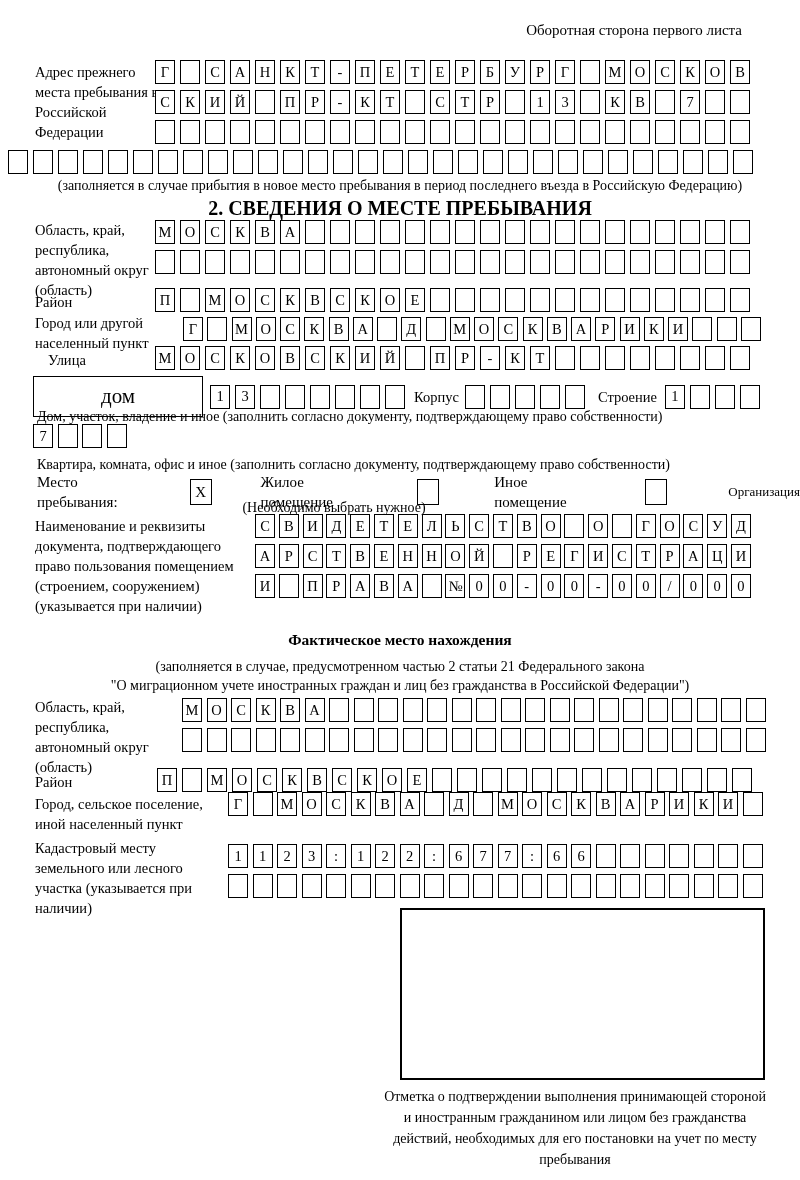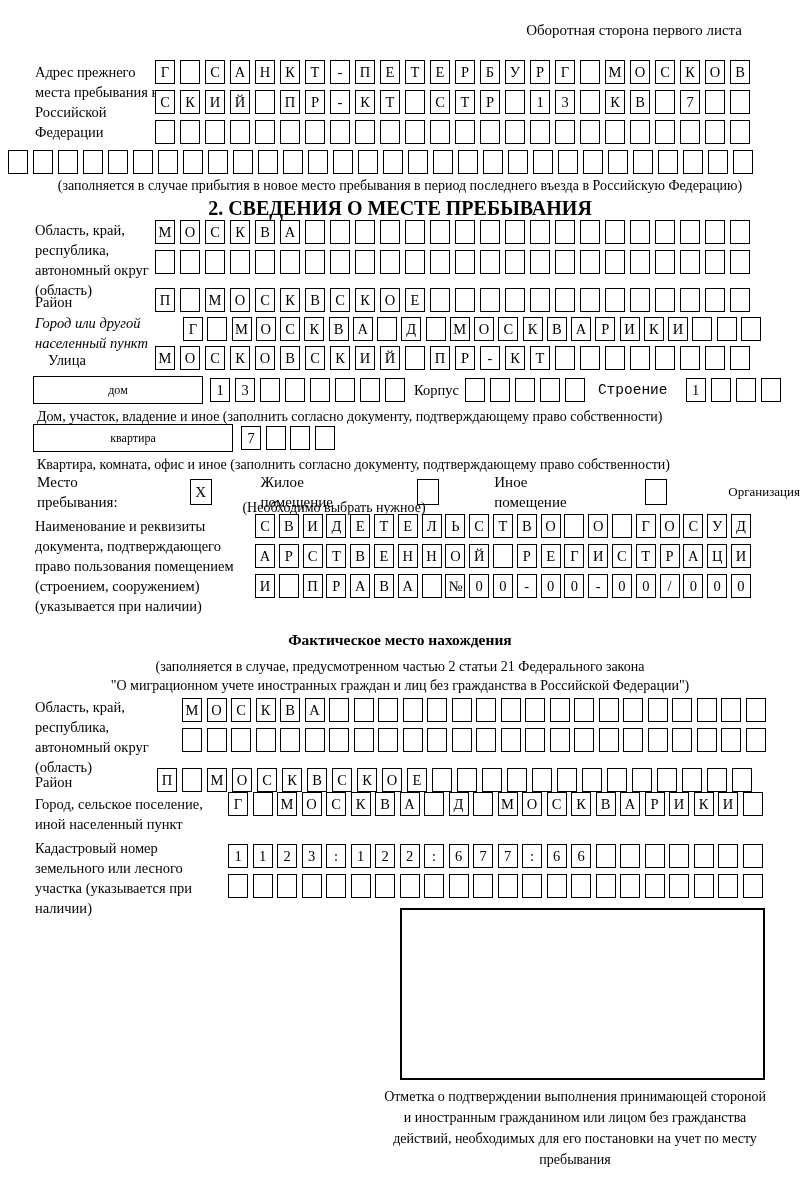--- a/index.html
+++ b/index.html
@@ -20,22 +20,22 @@
   .g38 { --gap: 3.8px; }
   .g45 { --gap: 4.5px; }
   .g42 { --gap: 4.25px; }
   .cell {
     flex: 0 0 auto; width: 20px; height: 24px; border: 1.5px solid #000;
     margin-right: var(--gap); display: flex; align-items: center; justify-content: center;
     font-size: 14.5px; background: #fff;
   }
   .doccell .cell { border-width: 1.8px; }
   .bigbox {
-    border: 1.6px solid #000; height: 28px; display: flex;
-    align-items: center; justify-content: center; font-size: 12px; background: #fff;
+    border: 1.6px solid #000; height: 41px; display: flex;
+    align-items: center; justify-content: center; font-size: 21px; background: #fff;
   }
   .hrow { display: flex; align-items: center; }
   .chk {
     flex: 0 0 auto; width: 22px; height: 26px; border: 1.6px solid #000;
     display: flex; align-items: center; justify-content: center; font-size: 15px; background: #fff;
   }
   .stampbox { border: 2px solid #000; background: #fff; }
 </style>
 </head>
 <body>
@@ -238,21 +238,21 @@
       <span class="cell"></span>
       <span class="cell"></span>
       <span class="cell"></span>
       <span class="cell"></span>
       <span class="cell"></span>
       <span class="cell"></span>
       <span class="cell"></span>
       <span class="cell"></span>
     </div>
 
-  <div class="abs lbl" style="left:35px; top:313px; width:150px;font-style:italic;">Город или другой населенный пункт</div>
+  <div class="abs lbl" style="left:35px; top:313px; width:150px;">Город или другой населенный пункт</div>
   <div class="abs boxrow g42" style="left:183px; top:317px;">
       <span class="cell">Г</span>
       <span class="cell"></span>
       <span class="cell">М</span>
       <span class="cell">О</span>
       <span class="cell">С</span>
       <span class="cell">К</span>
       <span class="cell">В</span>
       <span class="cell">А</span>
       <span class="cell"></span>
@@ -314,32 +314,31 @@
         <span class="cell"></span>
       </div>
     <div class="lbl" style="margin-right:6px;">Корпус</div>
     <div class="boxrow" style="margin-right:8px;">
         <span class="cell"></span>
         <span class="cell"></span>
         <span class="cell"></span>
         <span class="cell"></span>
         <span class="cell"></span>
       </div>
-    <div class="lbl" style="margin-right:18px;font-family:Liberation Mono, monospace;">Строение</div>
+    <div class="lbl" style="margin-right:8px;">Строение</div>
     <div class="boxrow">
         <span class="cell">1</span>
         <span class="cell"></span>
         <span class="cell"></span>
         <span class="cell"></span>
       </div>
   </div>
   <div class="abs cap" style="left:37px; top:408px;">Дом, участок, владение и иное (заполнить согласно документу, подтверждающему право собственности)</div>
 
   <div class="abs hrow" style="left:33px; top:424px;">
-    <div class="bigbox" style="width:200px; margin-right:8px;">квартира</div>
     <div class="boxrow g45">
         <span class="cell">7</span>
         <span class="cell"></span>
         <span class="cell"></span>
         <span class="cell"></span>
       </div>
   </div>
   <div class="abs cap" style="left:37px; top:456px;">Квартира, комната, офис и иное (заполнить согласно документу, подтверждающему право собственности)</div>
 
   <div class="abs hrow" style="left:37px; top:472px;gap:36px;">
@@ -533,21 +532,21 @@
       <span class="cell">К</span>
       <span class="cell">В</span>
       <span class="cell">А</span>
       <span class="cell">Р</span>
       <span class="cell">И</span>
       <span class="cell">К</span>
       <span class="cell">И</span>
       <span class="cell"></span>
     </div>
 
-  <div class="abs lbl" style="left:35px; top:838px; width:190px;">Кадастровый номер земельного или лесного участка (указывается при наличии)</div>
+  <div class="abs lbl" style="left:35px; top:838px; width:190px;">Кадастровый месту земельного или лесного участка (указывается при наличии)</div>
   <div class="abs rows" style="left:228px; top:844px;">
     <div class="boxrow g45">
         <span class="cell">1</span>
         <span class="cell">1</span>
         <span class="cell">2</span>
         <span class="cell">3</span>
         <span class="cell">:</span>
         <span class="cell">1</span>
         <span class="cell">2</span>
         <span class="cell">2</span>

